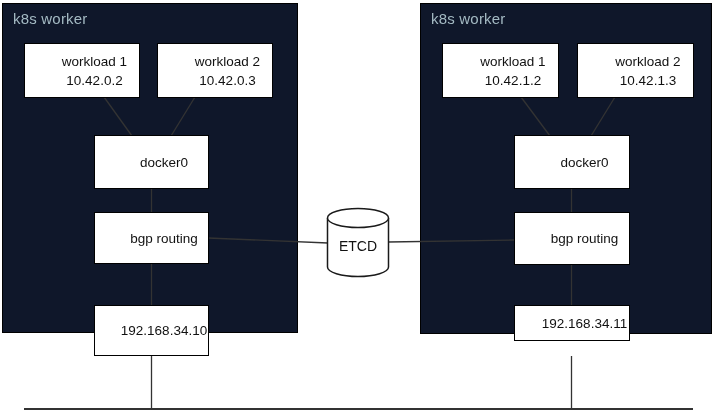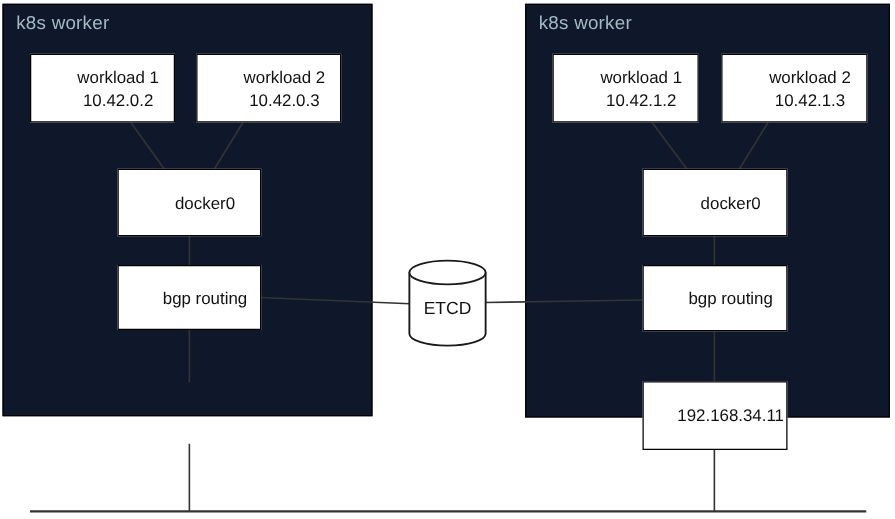--- a/index.html
+++ b/index.html
@@ -56,21 +56,21 @@
   .n-l-w1  { left: 24px;  top: 43px;  width: 116px; height: 55px; }
   .n-l-w2  { left: 157px; top: 43px;  width: 116px; height: 55px; }
   .n-l-d0  { left: 94px;  top: 135px; width: 115px; height: 54px; }
   .n-l-bgp { left: 94px;  top: 212px; width: 115px; height: 52px; }
   .n-l-ip  { left: 94px;  top: 305px; width: 115px; height: 51px; }
   
   .n-r-w1  { left: 442px; top: 43px;  width: 117px; height: 55px; }
   .n-r-w2  { left: 577px; top: 43px;  width: 117px; height: 55px; }
   .n-r-d0  { left: 514px; top: 135px; width: 116px; height: 54px; }
   .n-r-bgp { left: 514px; top: 212px; width: 116px; height: 53px; }
-  .n-r-ip  { left: 514px; top: 305px; width: 116px; height: 55px; }
+  .n-r-ip  { left: 514px; top: 305px; width: 116px; height: 36px; }
   .etcd-text {
     font-family: "Liberation Sans", sans-serif;
     font-size: 14px;
     fill: #111111;
   }
 </style>
 </head>
 <body>
 
 <div class="stage">
@@ -117,20 +117,23 @@
   <div class="node n-l-w2">
     <span>workload 2</span>
     <span>10.42.0.3</span>
   </div>
   <div class="node n-l-d0">
     <span>docker0</span>
   </div>
   <div class="node n-l-bgp">
     <span>bgp routing</span>
   </div>
+  <div class="node n-l-ip">
+    <span>192.168.34.10</span>
+  </div>
 
   <div class="node n-r-w1">
     <span>workload 1</span>
     <span>10.42.1.2</span>
   </div>
   <div class="node n-r-w2">
     <span>workload 2</span>
     <span>10.42.1.3</span>
   </div>
   <div class="node n-r-d0">

